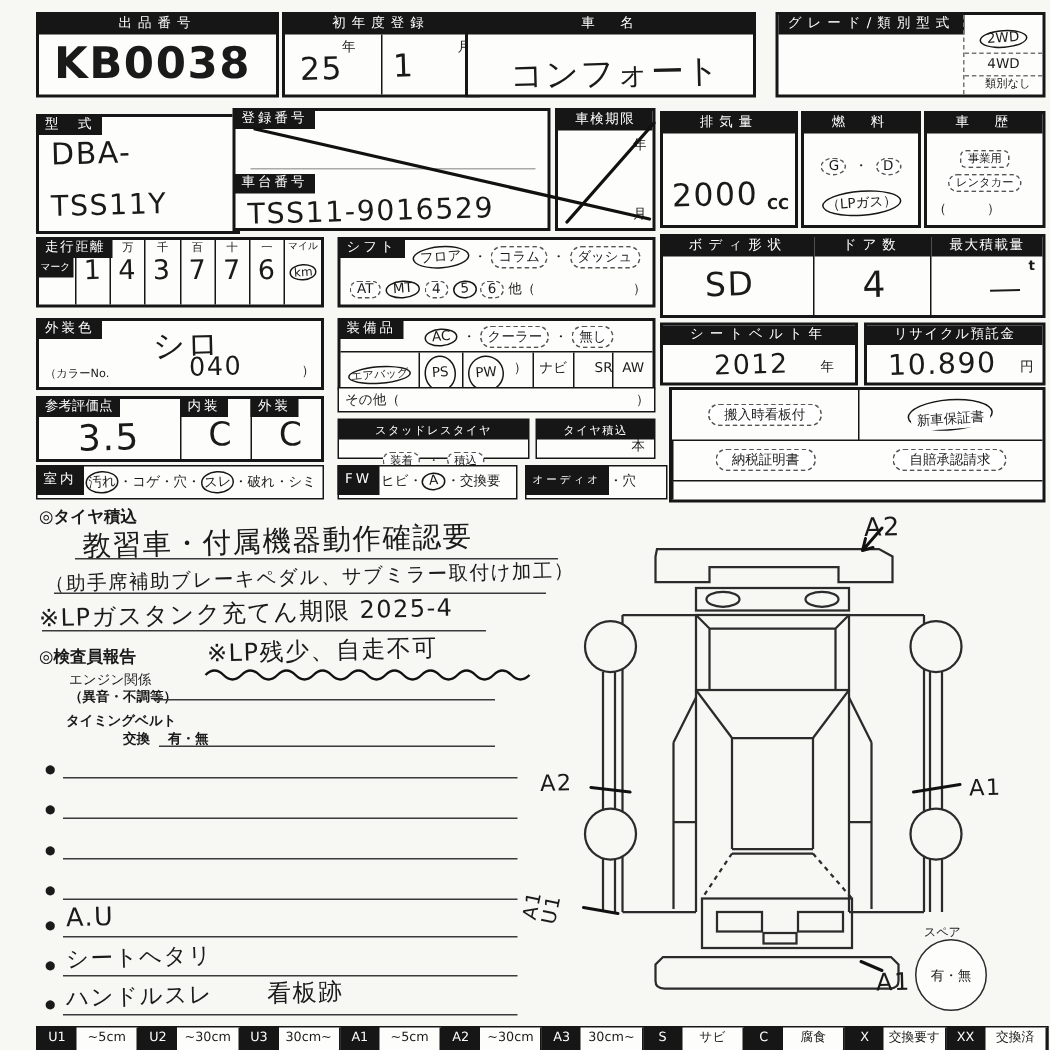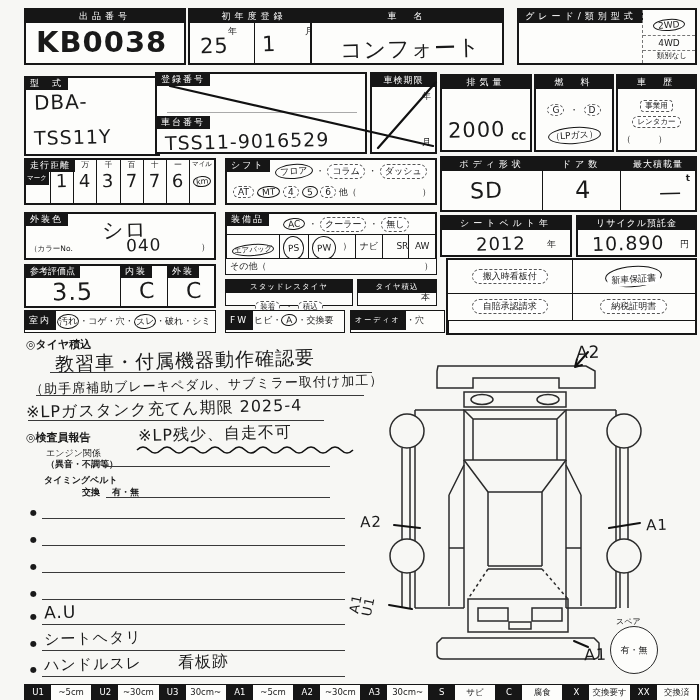--- a/index.html
+++ b/index.html
@@ -259,25 +259,25 @@
   </div>
 
   <div class="box" style="left:446px;top:258px;width:251px;height:77px">
     <div style="display:flex;flex-wrap:wrap;height:100%">
       <div style="flex:0 0 50%;box-sizing:border-box;border-bottom:1px solid #161616;display:flex;align-items:center;justify-content:center">
         <span class="dash sm" style="padding:0 10px">搬入時看板付</span>
       </div>
       <div style="flex:0 0 50%;box-sizing:border-box;border-left:1px solid #161616;border-bottom:1px solid #161616;display:flex;align-items:center;justify-content:center">
         <span class="pen" style="padding:0 1px"><span class="dash sm" style="border:none">新車保証書</span></span>
       </div>
+      <div style="flex:0 0 50%;box-sizing:border-box;border-left:1px solid #161616;border-bottom:1px solid #161616;display:flex;align-items:center;justify-content:center">
+        <span class="dash sm" style="padding:0 10px">納税証明書</span>
+      </div>
       <div style="flex:0 0 50%;box-sizing:border-box;border-bottom:1px solid #161616;display:flex;align-items:center;justify-content:center">
         <span class="dash sm" style="padding:0 10px">自賠承認請求</span>
-      </div>
-      <div style="flex:0 0 50%;box-sizing:border-box;border-left:1px solid #161616;border-bottom:1px solid #161616;display:flex;align-items:center;justify-content:center">
-        <span class="dash sm" style="padding:0 10px">納税証明書</span>
       </div>
       <div style="flex:0 0 50%;box-sizing:border-box;border-left:1px solid #161616"></div>
     </div>
   </div>
 
   <div class="box" style="left:24px;top:310px;width:192px;height:23px;border-width:1.6px">
     <div class="lb" style="left:-1px;top:-1px;line-height:20px">室内</div>
     <div class="abs sm" style="left:32px;top:3px;white-space:nowrap">
       <span class="pen" style="padding:0 1px">汚れ</span><span>・</span><span>コゲ</span><span>・</span><span>穴</span><span>・</span><span class="pen" style="padding:0 1px">スレ</span><span>・</span><span>破れ</span><span>・</span><span>シミ</span>
     </div>

